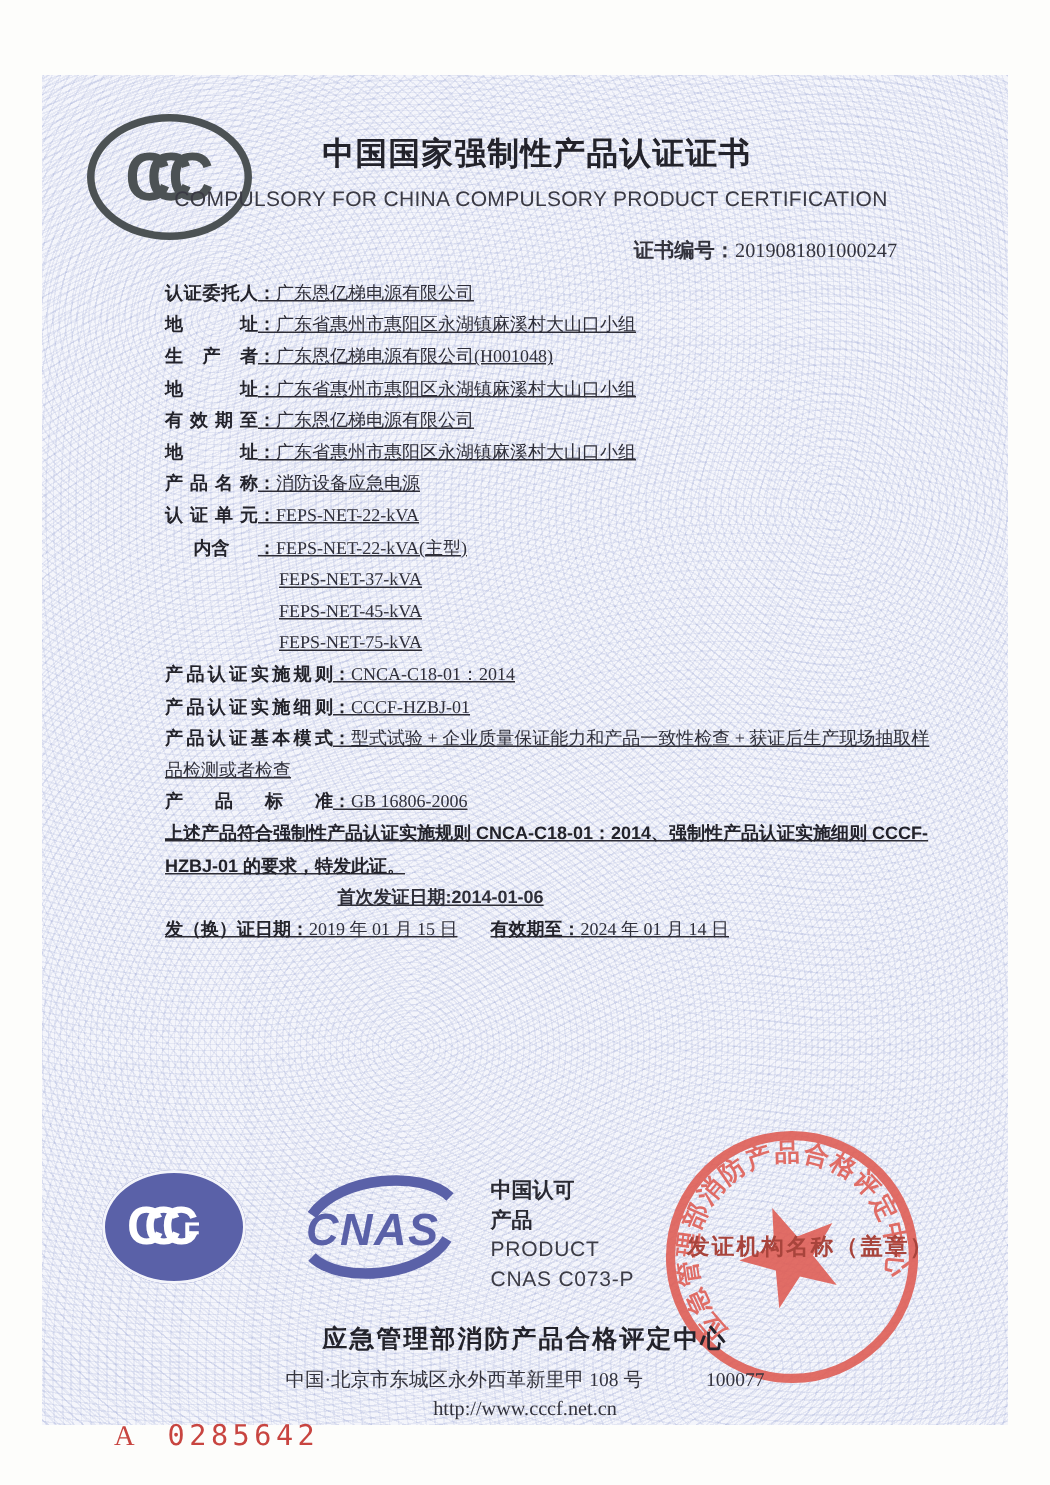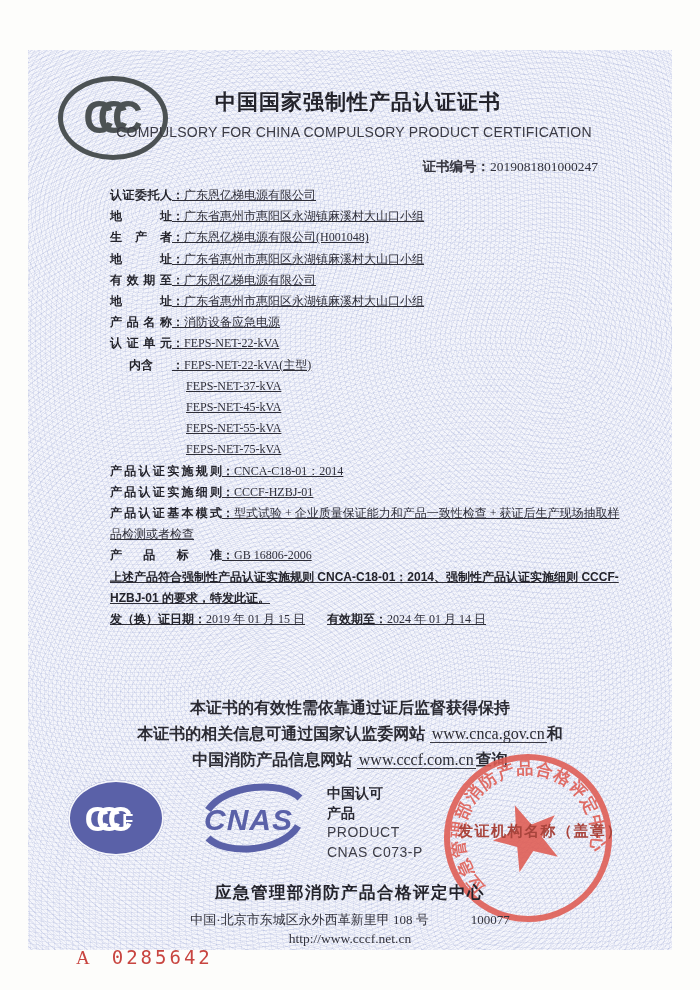--- a/index.html
+++ b/index.html
@@ -101,40 +101,35 @@
     <div><span class="flbl">生产者</span><span class="colon">：</span><span class="val">广东恩亿梯电源有限公司(H001048)</span></div>
     <div><span class="flbl">地址</span><span class="colon">：</span><span class="val">广东省惠州市惠阳区永湖镇麻溪村大山口小组</span></div>
     <div><span class="flbl">有效期至</span><span class="colon">：</span><span class="val">广东恩亿梯电源有限公司</span></div>
     <div><span class="flbl">地址</span><span class="colon">：</span><span class="val">广东省惠州市惠阳区永湖镇麻溪村大山口小组</span></div>
     <div><span class="flbl">产品名称</span><span class="colon">：</span><span class="val">消防设备应急电源</span></div>
     <div><span class="flbl">认证单元</span><span class="colon">：</span><span class="val">FEPS-NET-22-kVA</span></div>
 
     <div><span class="inc-lbl">内含</span><span class="colon">：</span><span class="val">FEPS-NET-22-kVA(主型)</span></div>
     <div class="model">FEPS-NET-37-kVA</div>
     <div class="model">FEPS-NET-45-kVA</div>
-    <div class="model">FEPS-NET-55-kVA</div>
     <div class="model">FEPS-NET-75-kVA</div>
 
     <div><span class="rlbl">产品认证实施规则</span><span class="colon">：</span><span class="val">CNCA-C18-01：2014</span></div>
     <div><span class="rlbl">产品认证实施细则</span><span class="colon">：</span><span class="val">CCCF-HZBJ-01</span></div>
     <div><span class="rlbl">产品认证基本模式</span><span class="colon">：</span><span class="val">型式试验 + 企业质量保证能力和产品一致性检查 + 获证后生产现场抽取样品检测或者检查</span></div>
     <div><span class="rlbl">产品标准</span><span class="colon">：</span><span class="val">GB 16806-2006</span></div>
 
     <div class="statement">上述产品符合强制性产品认证实施规则 CNCA-C18-01：2014、强制性产品认证实施细则 CCCF-HZBJ-01 的要求，特发此证。</div>
 
+    <div class="first-issue">首次发证日期:2014-01-06</div>
     <div class="dline">
       <span class="dl">发（换）证日期：</span><span class="val">2019 年 01 月 15 日</span><span class="gap"></span><span class="dl">有效期至：</span><span class="val">2024 年 01 月 14 日</span>
     </div>
   </div>
 
-  <div class="notices">
-    <div>本证书的有效性需依靠通过证后监督获得保持</div>
-    <div><span>本证书的相关信息可通过国家认监委网站</span> <span class="url">www.cnca.gov.cn</span><span>和</span></div>
-    <div><span>中国消防产品信息网站</span> <span class="url">www.cccf.com.cn</span><span>查询</span></div>
-  </div>
 
   <div class="cccf">
     <span class="letters">CCC</span>
     <span class="f">F</span>
   </div>
 
   <div class="cnas-box">
     <svg width="106" height="72" viewBox="0 0 106 72">
       <path d="M 8,28 C 26,2 82,-2 100,16" fill="none" stroke="#5a61a8" stroke-width="7"></path>
       <path d="M 98,44 C 82,70 26,74 8,56" fill="none" stroke="#5a61a8" stroke-width="7"></path>

